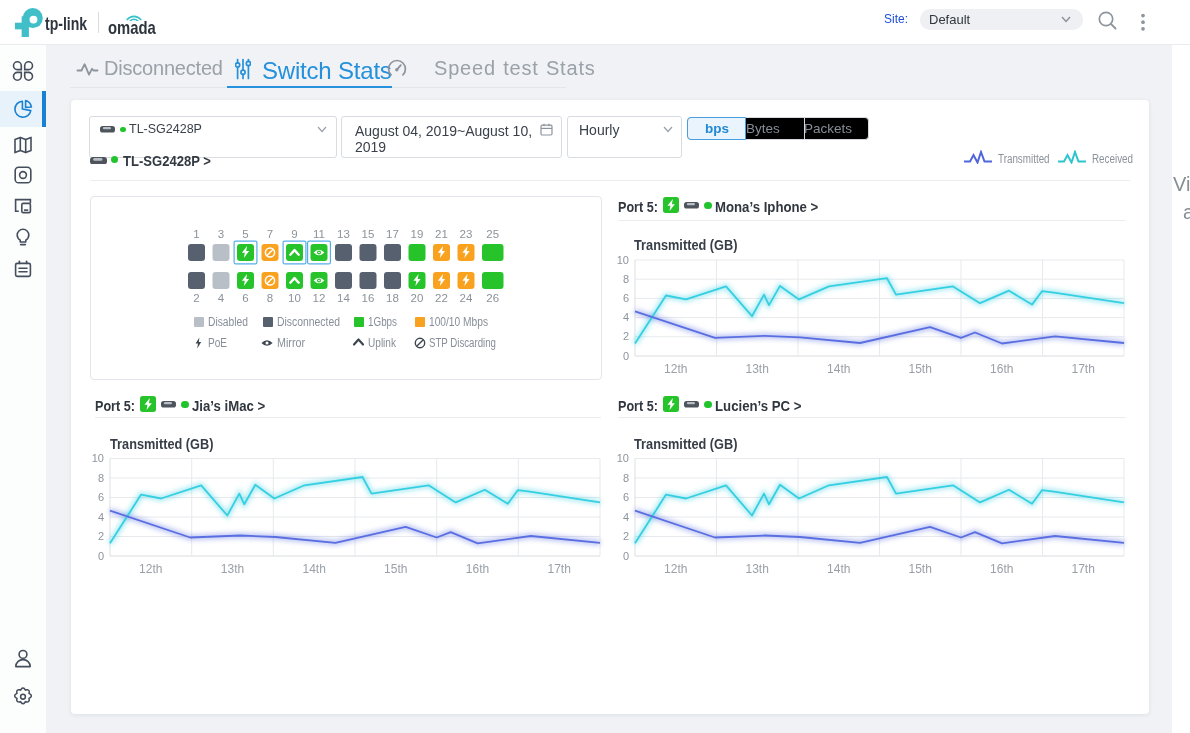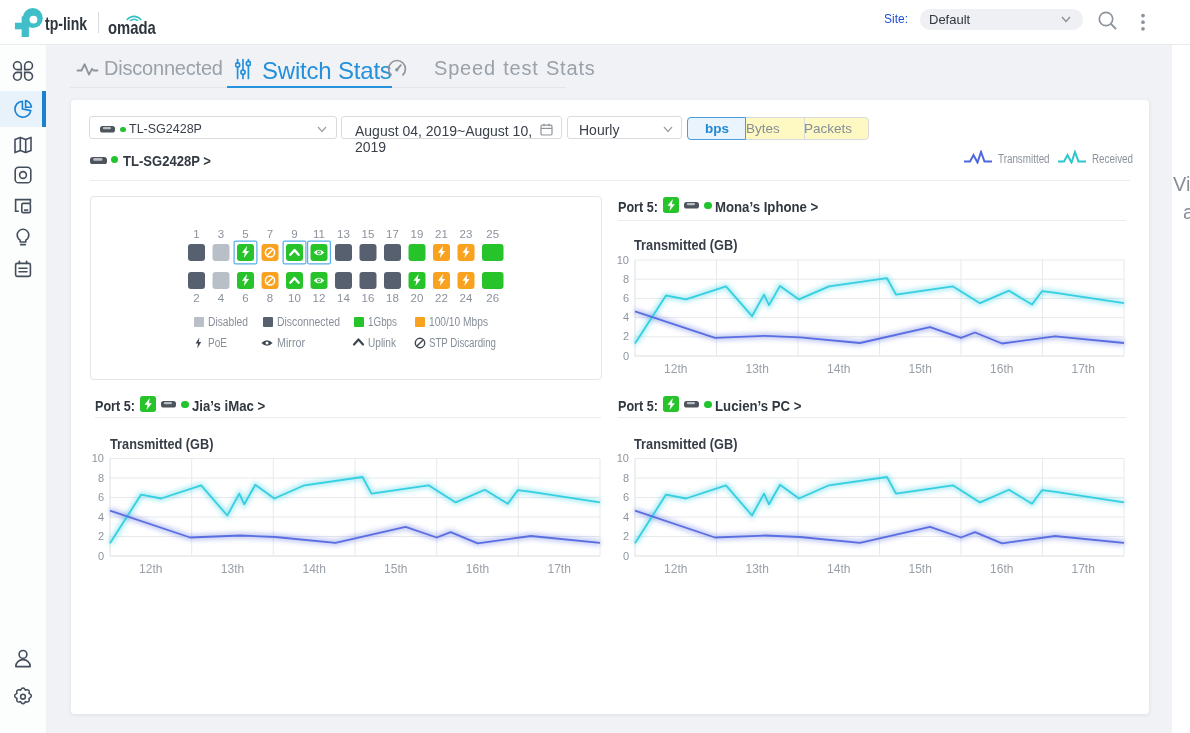--- a/index.html
+++ b/index.html
@@ -1,18 +1,18 @@
 <!DOCTYPE html>
 <html><head><meta charset="utf-8">
 <style>
 * { margin:0; padding:0; box-sizing:border-box; }
 html,body { width:1190px; height:733px; overflow:hidden; }
 body { font-family:"Liberation Sans", sans-serif; background:#f0f2f5; position:relative; }
 .abs { position:absolute; }
-.ctl { position:absolute; top:116px; height:23px; background:#fff; border:1px solid #d8dce1; border-radius:3px; }
+.ctl { position:absolute; top:116px; height:42px; background:#fff; border:1px solid #d8dce1; border-radius:3px; }
 svg { display:block; }
 </style></head><body>
 <div class="abs" style="left:0;top:0;width:1190px;height:45px;background:#fff;border-bottom:1px solid #e9ebee;z-index:5">
   <svg class="abs" style="left:14px;top:8px" width="29" height="29" viewBox="0 0 28 28">
     <circle cx="18.1" cy="9.7" r="9.7" fill="#40bfc8"></circle>
     <rect x="7.4" y="8" width="7" height="20" fill="#40bfc8"></rect>
     <rect x="0.9" y="14.2" width="12.5" height="6.4" fill="#40bfc8"></rect>
     <circle cx="18.8" cy="11.2" r="3.8" fill="#fff"></circle>
   </svg>
   <div class="abs" style="left:45px;top:14px;font-size:18px;font-weight:bold;color:#2e353d;transform:scaleX(0.78);transform-origin:0 0">tp-link</div>
@@ -132,21 +132,21 @@
 <line x1="4" y1="0.8" x2="4" y2="3.2"></line>
       <line x1="9" y1="0.8" x2="9" y2="3.2"></line>
     </svg>
   </div>
 <div class="ctl" style="left:567px;width:115px">
     <div class="abs" style="left:11px;top:5px;font-size:14px;color:#3a414a">Hourly</div>
     <svg class="abs" style="left:95px;top:9px" width="10" height="7" viewBox="0 0 10 7">
       <path d="M1 1 L5 5.5 L9 1" fill="none" stroke="#9aa0a8" stroke-width="1.2"></path>
     </svg>
   </div>
-<div class="abs" style="left:687px;top:117px;width:182px;height:23px;border:1px solid #d6dade;border-radius:4px;background:#fef9c3">
+<div class="abs" style="left:687px;top:117px;width:182px;height:23px;border:1px solid #d6dade;border-radius:4px;background:#000000">
   <div class="abs" style="left:-1px;top:-1px;width:59px;height:23px;background:#e9f4fc;border:1px solid #4a9edd;border-radius:4px 0 0 4px;"></div>
   <div class="abs" style="left:0px;top:3px;width:58px;text-align:center;font-size:13.5px;font-weight:bold;color:#2289d4">bps</div>
   <div class="abs" style="left:58px;top:3px;width:58px;text-align:left;font-size:13.5px;color:#868d96">Bytes</div>
   <div class="abs" style="left:116px;top:0;width:1px;height:21px;background:#d6dade"></div>
   <div class="abs" style="left:116px;top:3px;width:65px;text-align:left;font-size:13.5px;color:#868d96">Packets</div>
 </div>
 <svg class="abs" style="left:90px;top:156.5px" width="17" height="7.5" viewBox="0 0 15 6.5">
     <rect x="0" y="0" width="15" height="6.5" rx="2.6" fill="#4d545c"></rect>
     <rect x="2.8" y="0.9" width="8.2" height="2.4" rx="1.2" fill="#b9bec4"></rect>
   </svg>

